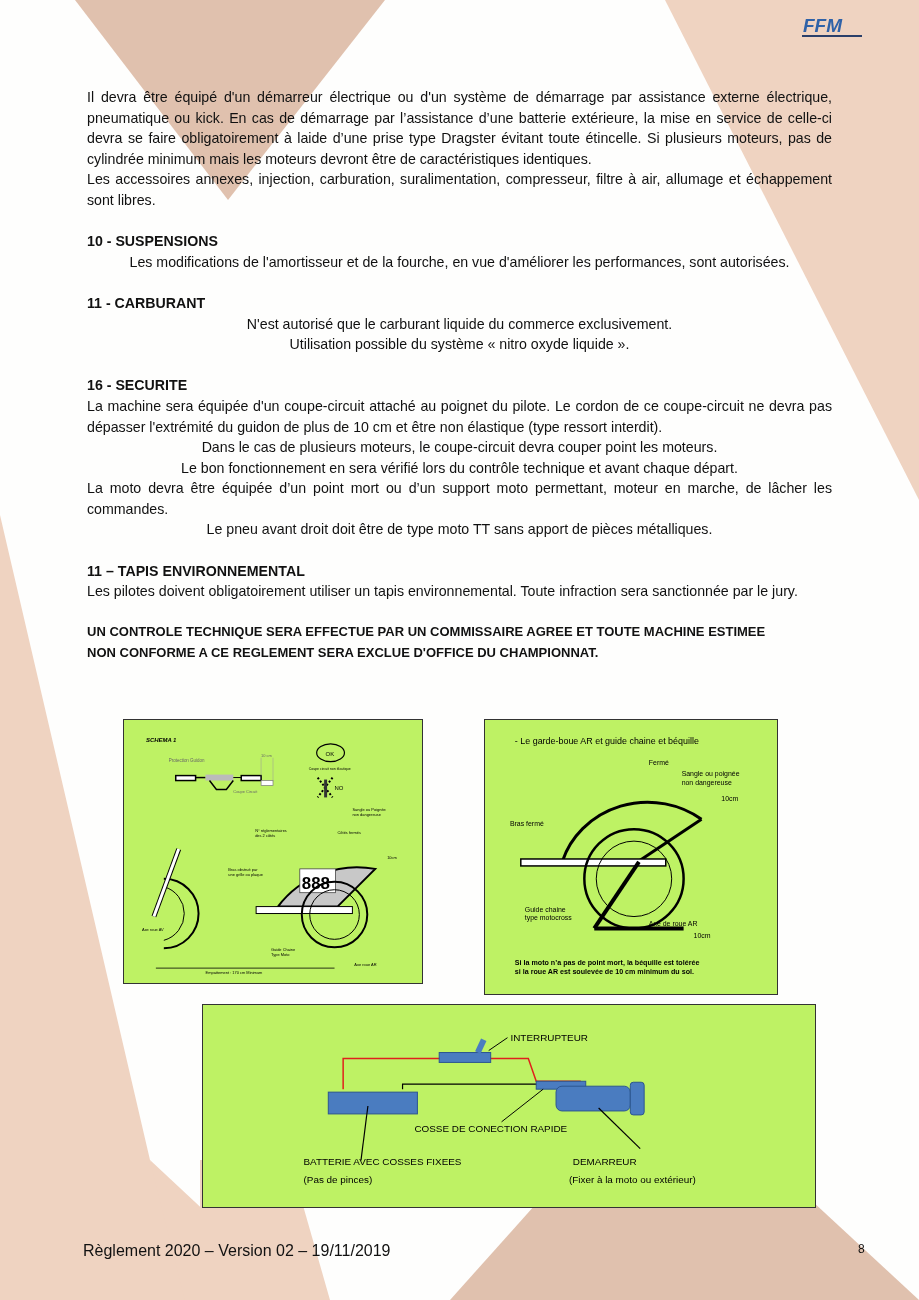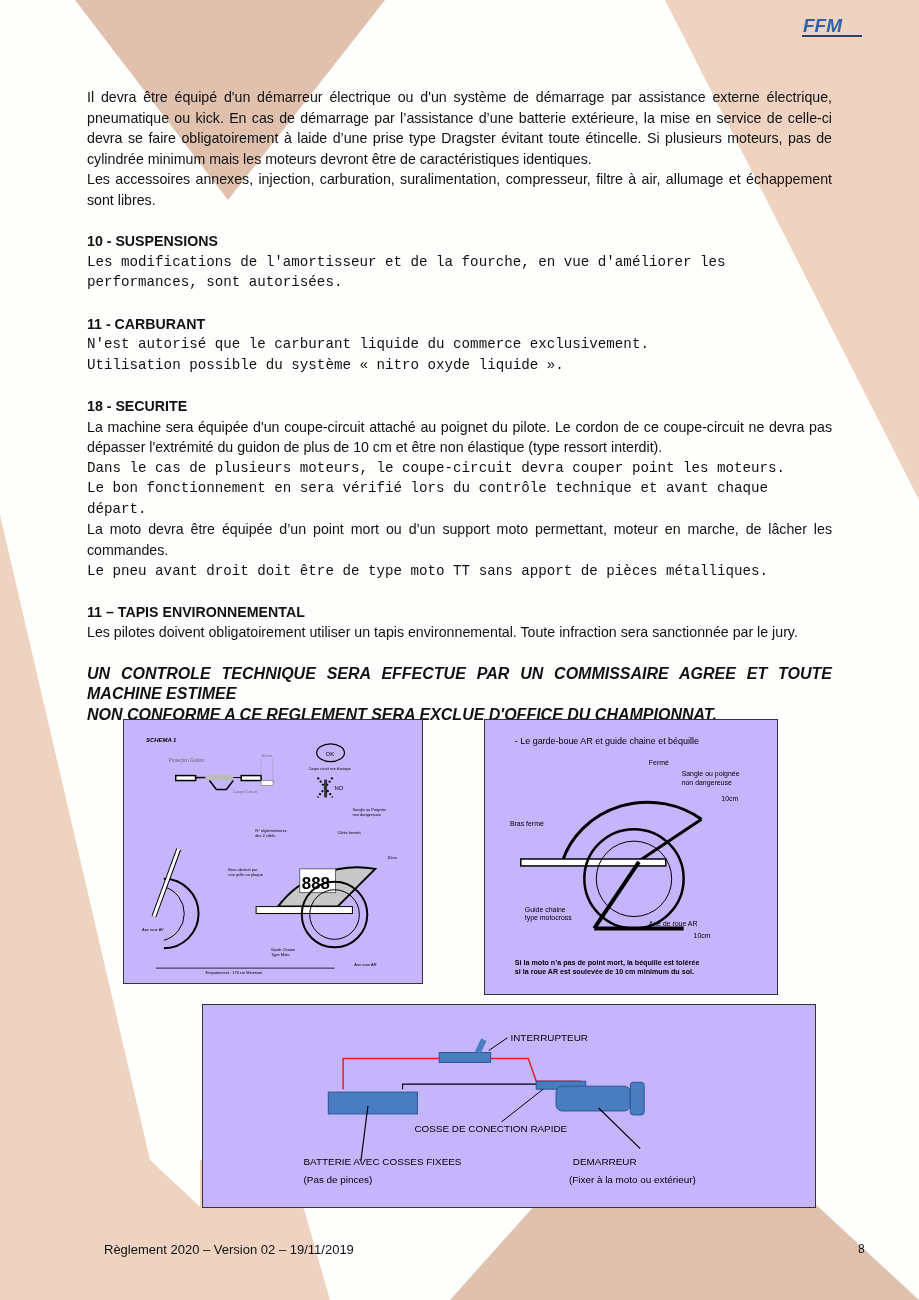--- a/index.html
+++ b/index.html
@@ -3,27 +3,27 @@
 <meta charset="utf-8">
 <style>
   html, body { margin: 0; padding: 0; }
   body { width: 919px; height: 1300px; position: relative; background: #fefefd; overflow: hidden;
          font-family: "Liberation Sans", sans-serif; color: #111; }
   .bg { position: absolute; left: 0; top: 0; width: 919px; height: 1300px; z-index: 0; }
   .logo { position: absolute; left: 800px; top: 15px; width: 66px; height: 26px; z-index: 2; }
   .content { position: absolute; left: 87px; top: 87px; width: 745px; z-index: 2;
              font-family: "Liberation Sans", sans-serif; font-size: 14.2px; line-height: 20.6px; }
   .content p { margin: 0; text-align: justify; }
-  .content .nj { text-align: left; font-family: Liberation Mono, monospace; }
+  .content .nj { text-align: center; }
   .content h3 { margin: 0; font-size: 14.2px; font-weight: bold; line-height: 20.6px; }
   .gap { height: 20.6px; }
-  .notice { text-align: center; font-weight: bold; margin: 0; font-size: 16px; line-height: 20.6px; font-style: italic; }
-  .fig { position: absolute; background: #c4b5fd; border: 1.5px solid #333; z-index: 2; box-sizing: border-box; }
+  .notice { text-align: center; font-weight: bold; margin: 0; font-size: 13px; line-height: 20.6px; }
+  .fig { position: absolute; background: #bef264; border: 1.5px solid #333; z-index: 2; box-sizing: border-box; }
   .fig svg { display: block; width: 100%; height: 100%; }
-  .footer-left { position: absolute; left: 104px; top: 1242px; font-size: 13px; z-index: 2; }
+  .footer-left { position: absolute; left: 83px; top: 1242px; font-size: 16px; z-index: 2; }
   .footer-right { position: absolute; left: 858px; top: 1242px; font-size: 12px; z-index: 2; }
   .small { font-family: "Liberation Sans", sans-serif; }
 </style>
 </head>
 <body>
 
 <svg class="bg" viewBox="0 0 919 1300">
   <polygon points="75,0 385,0 228,200" fill="#e0c1ae"></polygon>
   <polygon points="665,0 919,0 919,500" fill="#efd3c1"></polygon>
   <polygon points="0,515 0,1300 185,1300 185,1235 150,1160" fill="#efd3c1"></polygon>
@@ -46,21 +46,21 @@
 
   <h3>10 - SUSPENSIONS</h3>
   <p class="nj">Les modifications de l'amortisseur et de la fourche, en vue d'améliorer les performances, sont autorisées.</p>
   <div class="gap"></div>
 
   <h3>11 - CARBURANT</h3>
   <p class="nj">N'est autorisé que le carburant liquide du commerce exclusivement.</p>
   <p class="nj">Utilisation possible du système « nitro oxyde liquide ».</p>
   <div class="gap"></div>
 
-  <h3>18 - SECURITE</h3>
+  <h3>16 - SECURITE</h3>
   <p>La machine sera équipée d'un coupe-circuit attaché au poignet du pilote. Le cordon de ce coupe-circuit ne devra pas dépasser l'extrémité du guidon de plus de 10 cm et être non élastique (type ressort interdit).</p>
   <p class="nj">Dans le cas de plusieurs moteurs, le coupe-circuit devra couper point les moteurs.</p>
   <p class="nj">Le bon fonctionnement en sera vérifié lors du contrôle technique et avant chaque départ.</p>
   <p>La moto devra être équipée d’un point mort ou d’un support moto permettant, moteur en marche, de lâcher les commandes.</p>
   <p class="nj">Le pneu avant droit doit être de type moto TT sans apport de pièces métalliques.</p>
   <div class="gap"></div>
 
   <h3>11 – TAPIS ENVIRONNEMENTAL</h3>
   <p>Les pilotes doivent obligatoirement utiliser un tapis environnemental. Toute infraction sera sanctionnée par le jury.</p>
   <div class="gap"></div>

